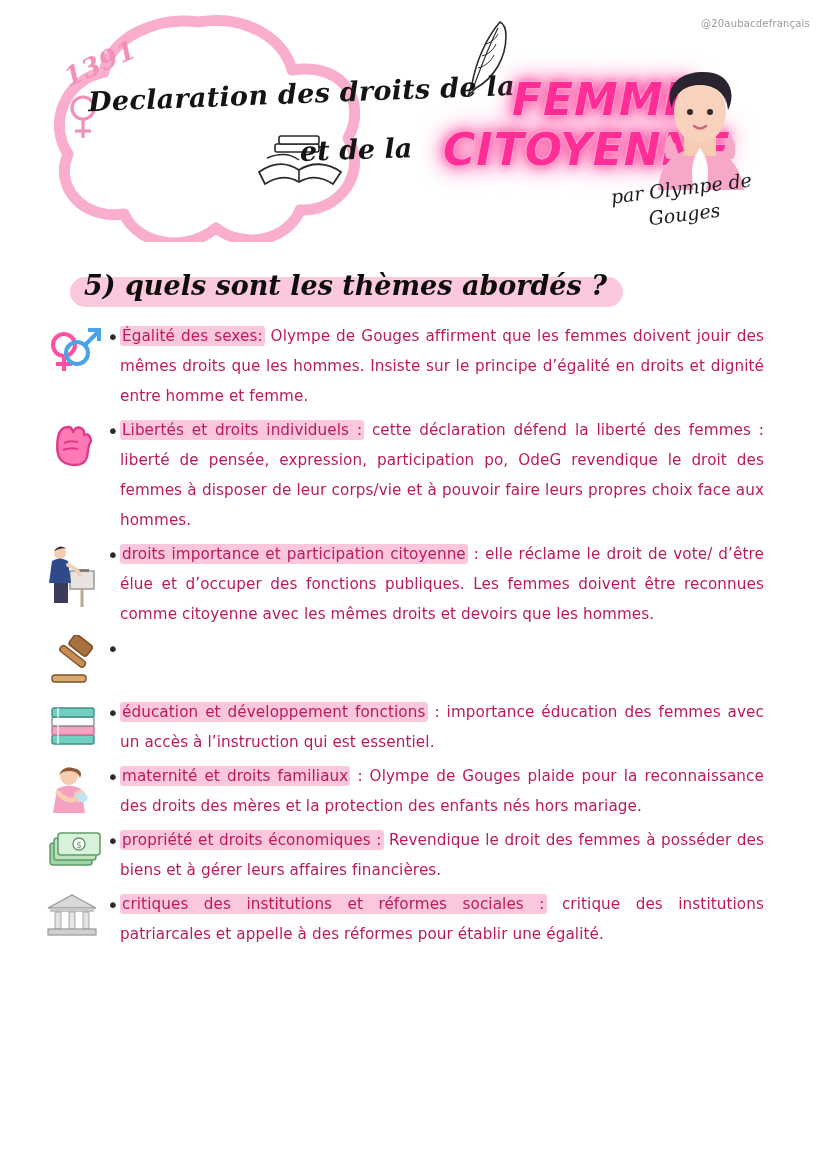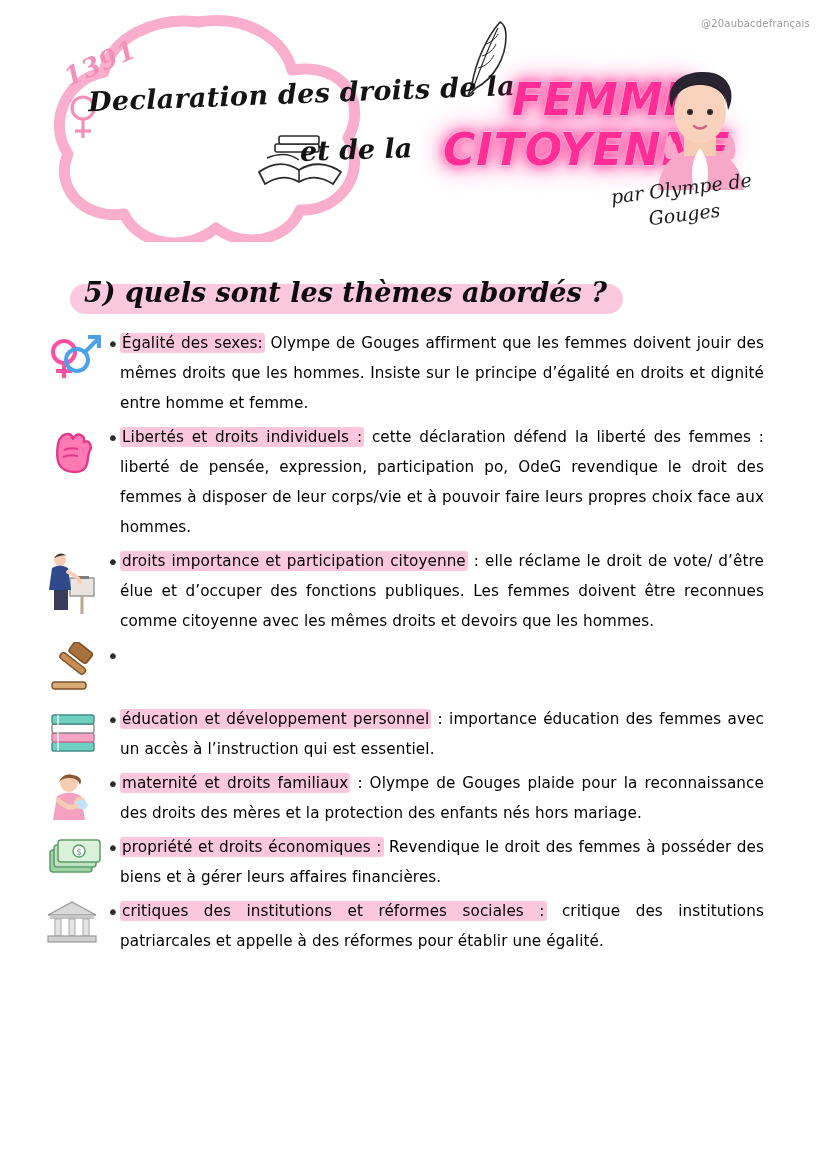--- a/index.html
+++ b/index.html
@@ -127,21 +127,21 @@
     text-align: center;
   }
 
   .quill { position: absolute; left: 456px; top: 18px; width: 60px; height: 82px; }
   .books { position: absolute; left: 255px; top: 128px; width: 90px; height: 62px; }
   .portrait { position: absolute; left: 640px; top: 56px; width: 120px; height: 134px; }
 
   
   .section-heading-wrap {
     position: relative;
-    margin: 15px 0 16px 78px;
+    margin: 8px 0 16px 78px;
     display: inline-block;
   }
   .section-heading-hl {
     position: absolute;
     left: -8px;
     top: 7px;
     right: -10px;
     height: 30px;
     background: #fbc8dd;
     border-radius: 16px;
@@ -183,21 +183,21 @@
     font-size: 20px;
     line-height: 30px;
     text-align: center;
     margin-top: 1px;
   }
   .item-text {
     flex: 1 1 auto;
     font-family: "DejaVu Sans", sans-serif;
     font-size: 15.2px;
     line-height: 30px;
-    color: #000000;
+    color: #be185d;
     text-align: justify;
     letter-spacing: 0.1px;
   }
   .hl {
     background: #fbc7dd;
     border-radius: 3px;
     padding: 1px 2px;
     box-decoration-break: clone;
     -webkit-box-decoration-break: clone;
   }
@@ -331,21 +331,21 @@
     <div class="item-icon">
       <svg width="58" height="52" viewBox="0 0 58 52">
         <rect x="8" y="36" width="42" height="9" rx="2" fill="#6fcfc0" stroke="#3f8f84" stroke-width="1.4"></rect>
         <rect x="8" y="27" width="42" height="9" rx="2" fill="#f4a3c2" stroke="#cf6f95" stroke-width="1.4"></rect>
         <rect x="8" y="18" width="42" height="9" rx="2" fill="#ffffff" stroke="#8e8e8e" stroke-width="1.4"></rect>
         <rect x="8" y="9" width="42" height="9" rx="2" fill="#6fcfc0" stroke="#3f8f84" stroke-width="1.4"></rect>
         <line x1="14" y1="9" x2="14" y2="45" stroke="#ffffff" stroke-width="1.2"></line>
       </svg>
     </div>
     <div class="bullet">•</div>
-    <div class="item-text"><span class="hl">éducation et développement personnel</span><span> : importance éducation des femmes avec un accès à l’instruction qui est essentiel.</span></div>
+    <div class="item-text"><span class="hl">éducation et développement fonctions</span><span> : importance éducation des femmes avec un accès à l’instruction qui est essentiel.</span></div>
   </div>
 
   <div class="item">
     <div class="item-icon">
       <svg width="58" height="56" viewBox="0 0 58 56">
         <circle cx="25" cy="13" r="9" fill="#f6cdb2"></circle>
         <path d="M15 12 q4 -11 18 -6 q6 3 3 9 q-2 -7 -10 -7 q-8 0 -11 4z" fill="#8a5a3b"></path>
         <path d="M13 26 q12 -7 24 0 l4 24 h-32 z" fill="#f4a0c0"></path>
         <circle cx="36" cy="33" r="6" fill="#f6cdb2"></circle>
         <path d="M30 33 q10 -8 14 2 q-5 10 -14 -2z" fill="#bfe4f6"></path>

